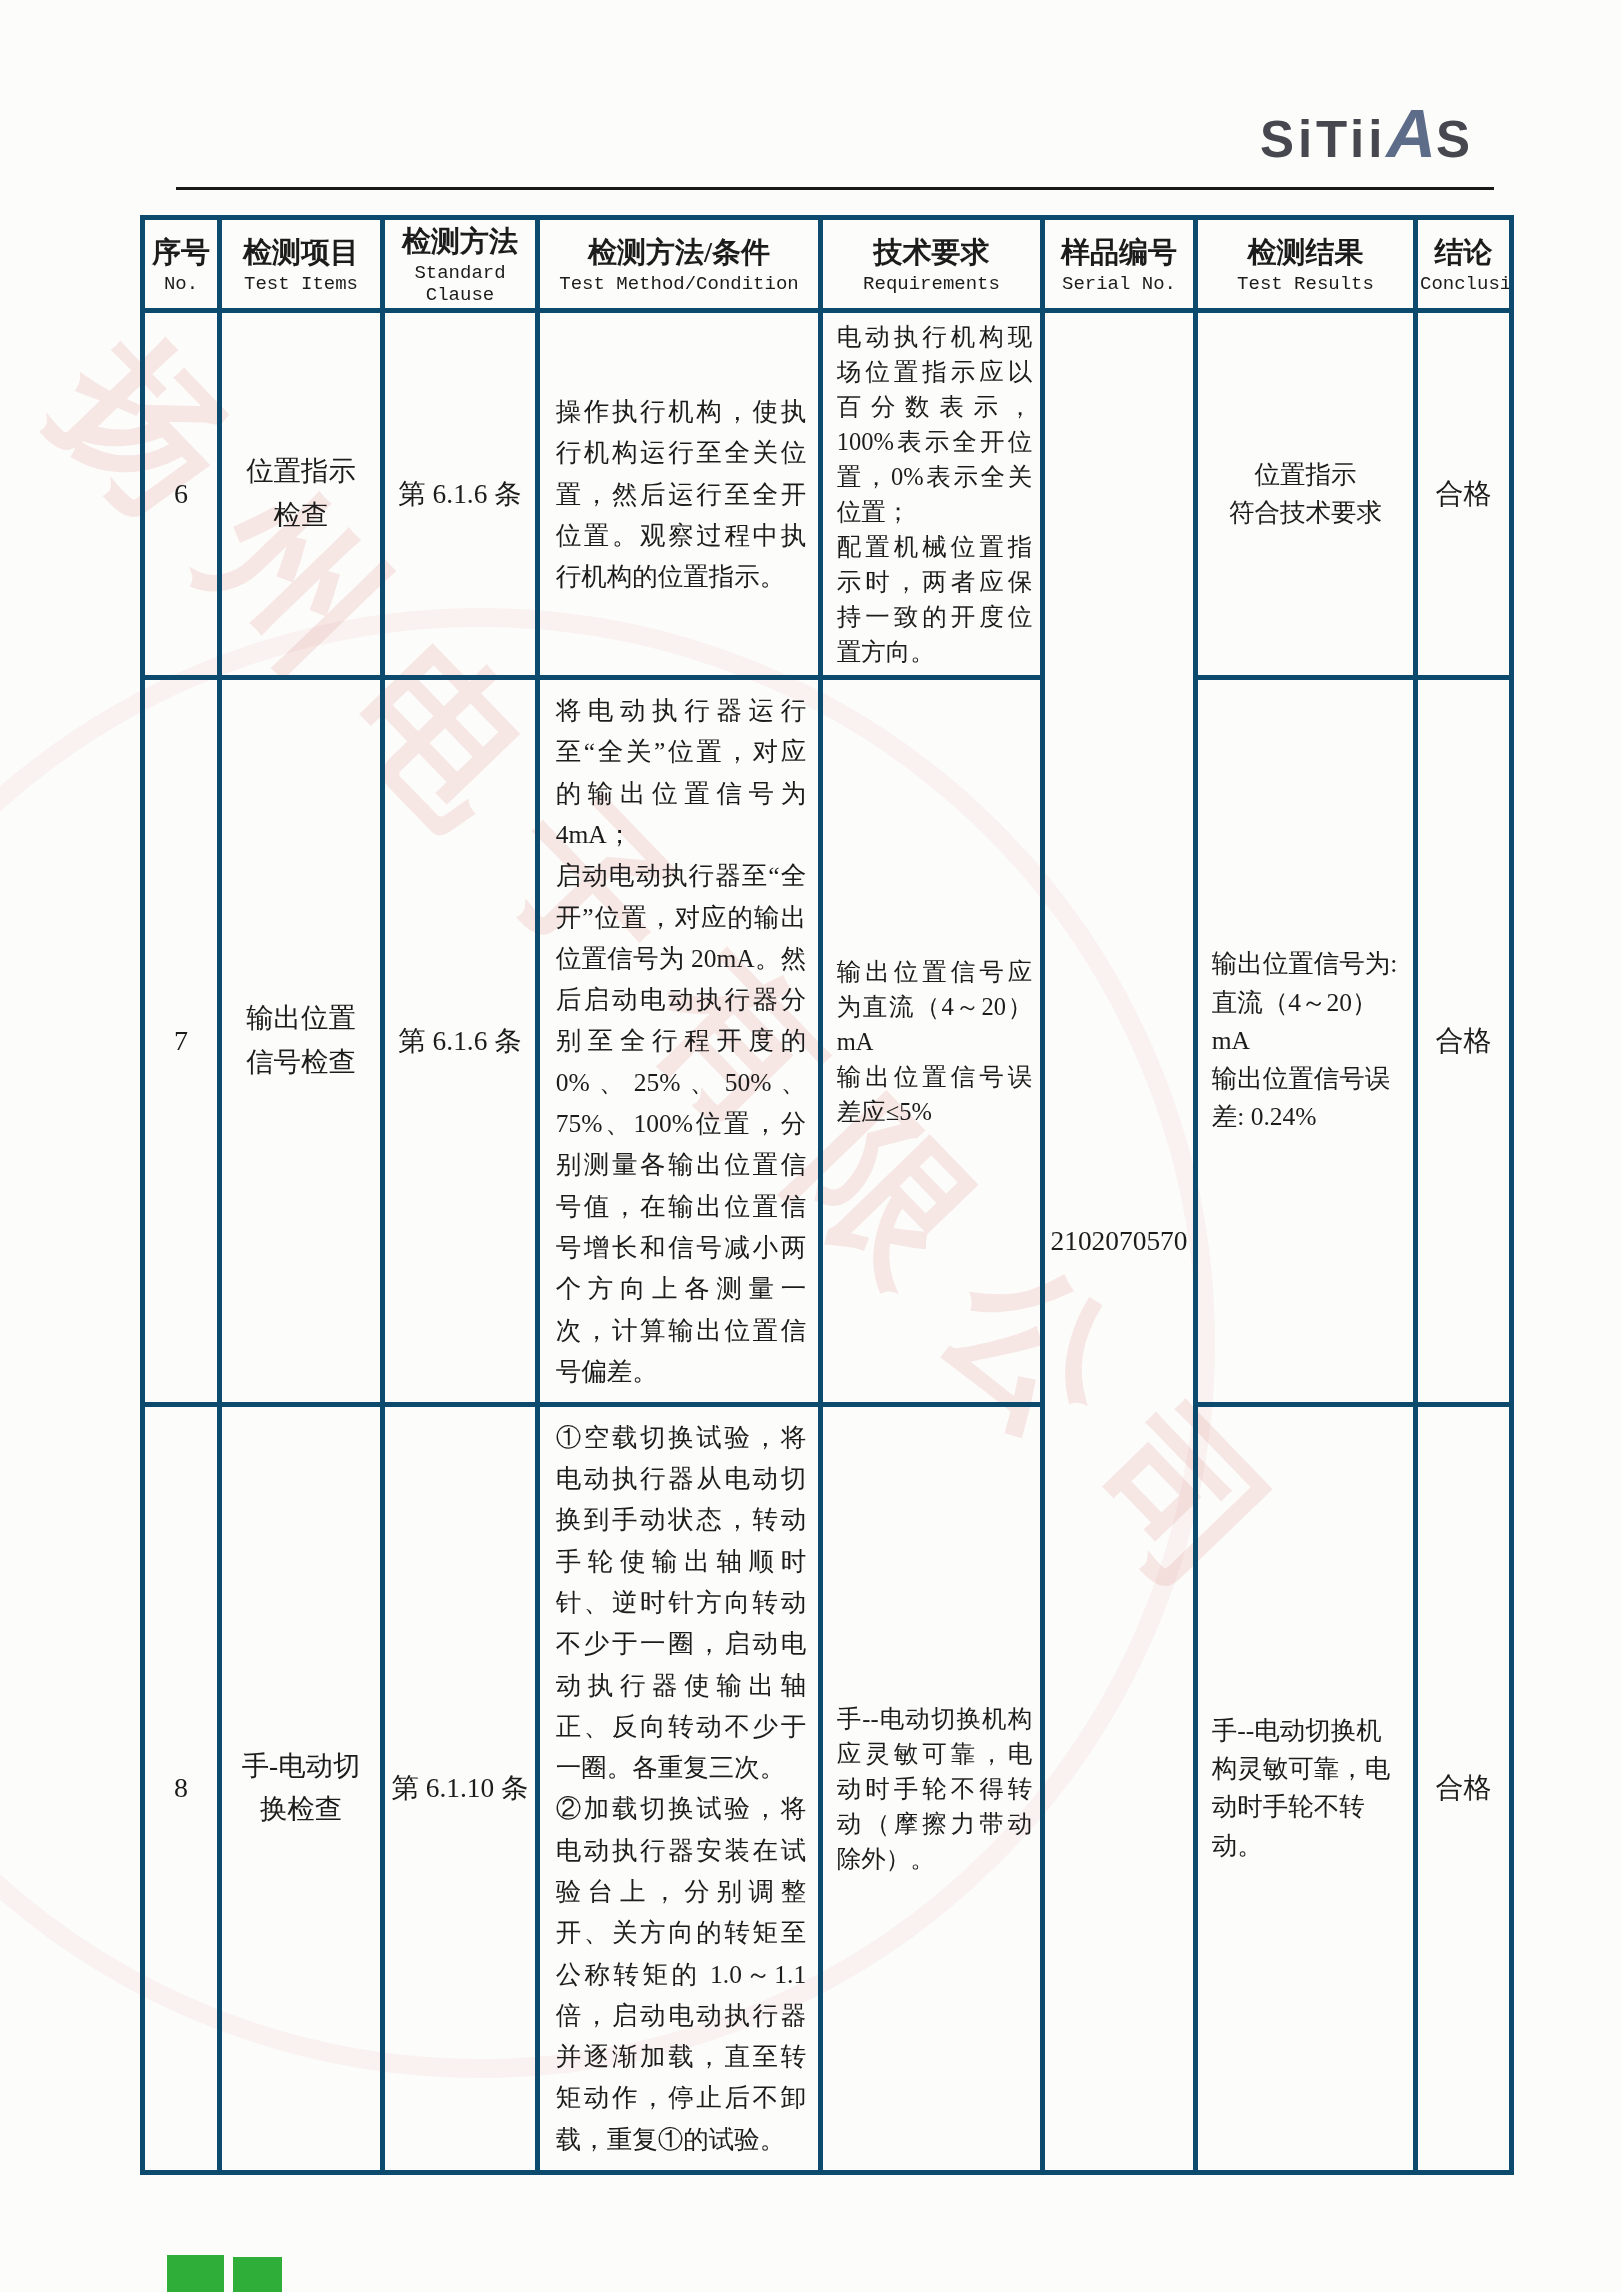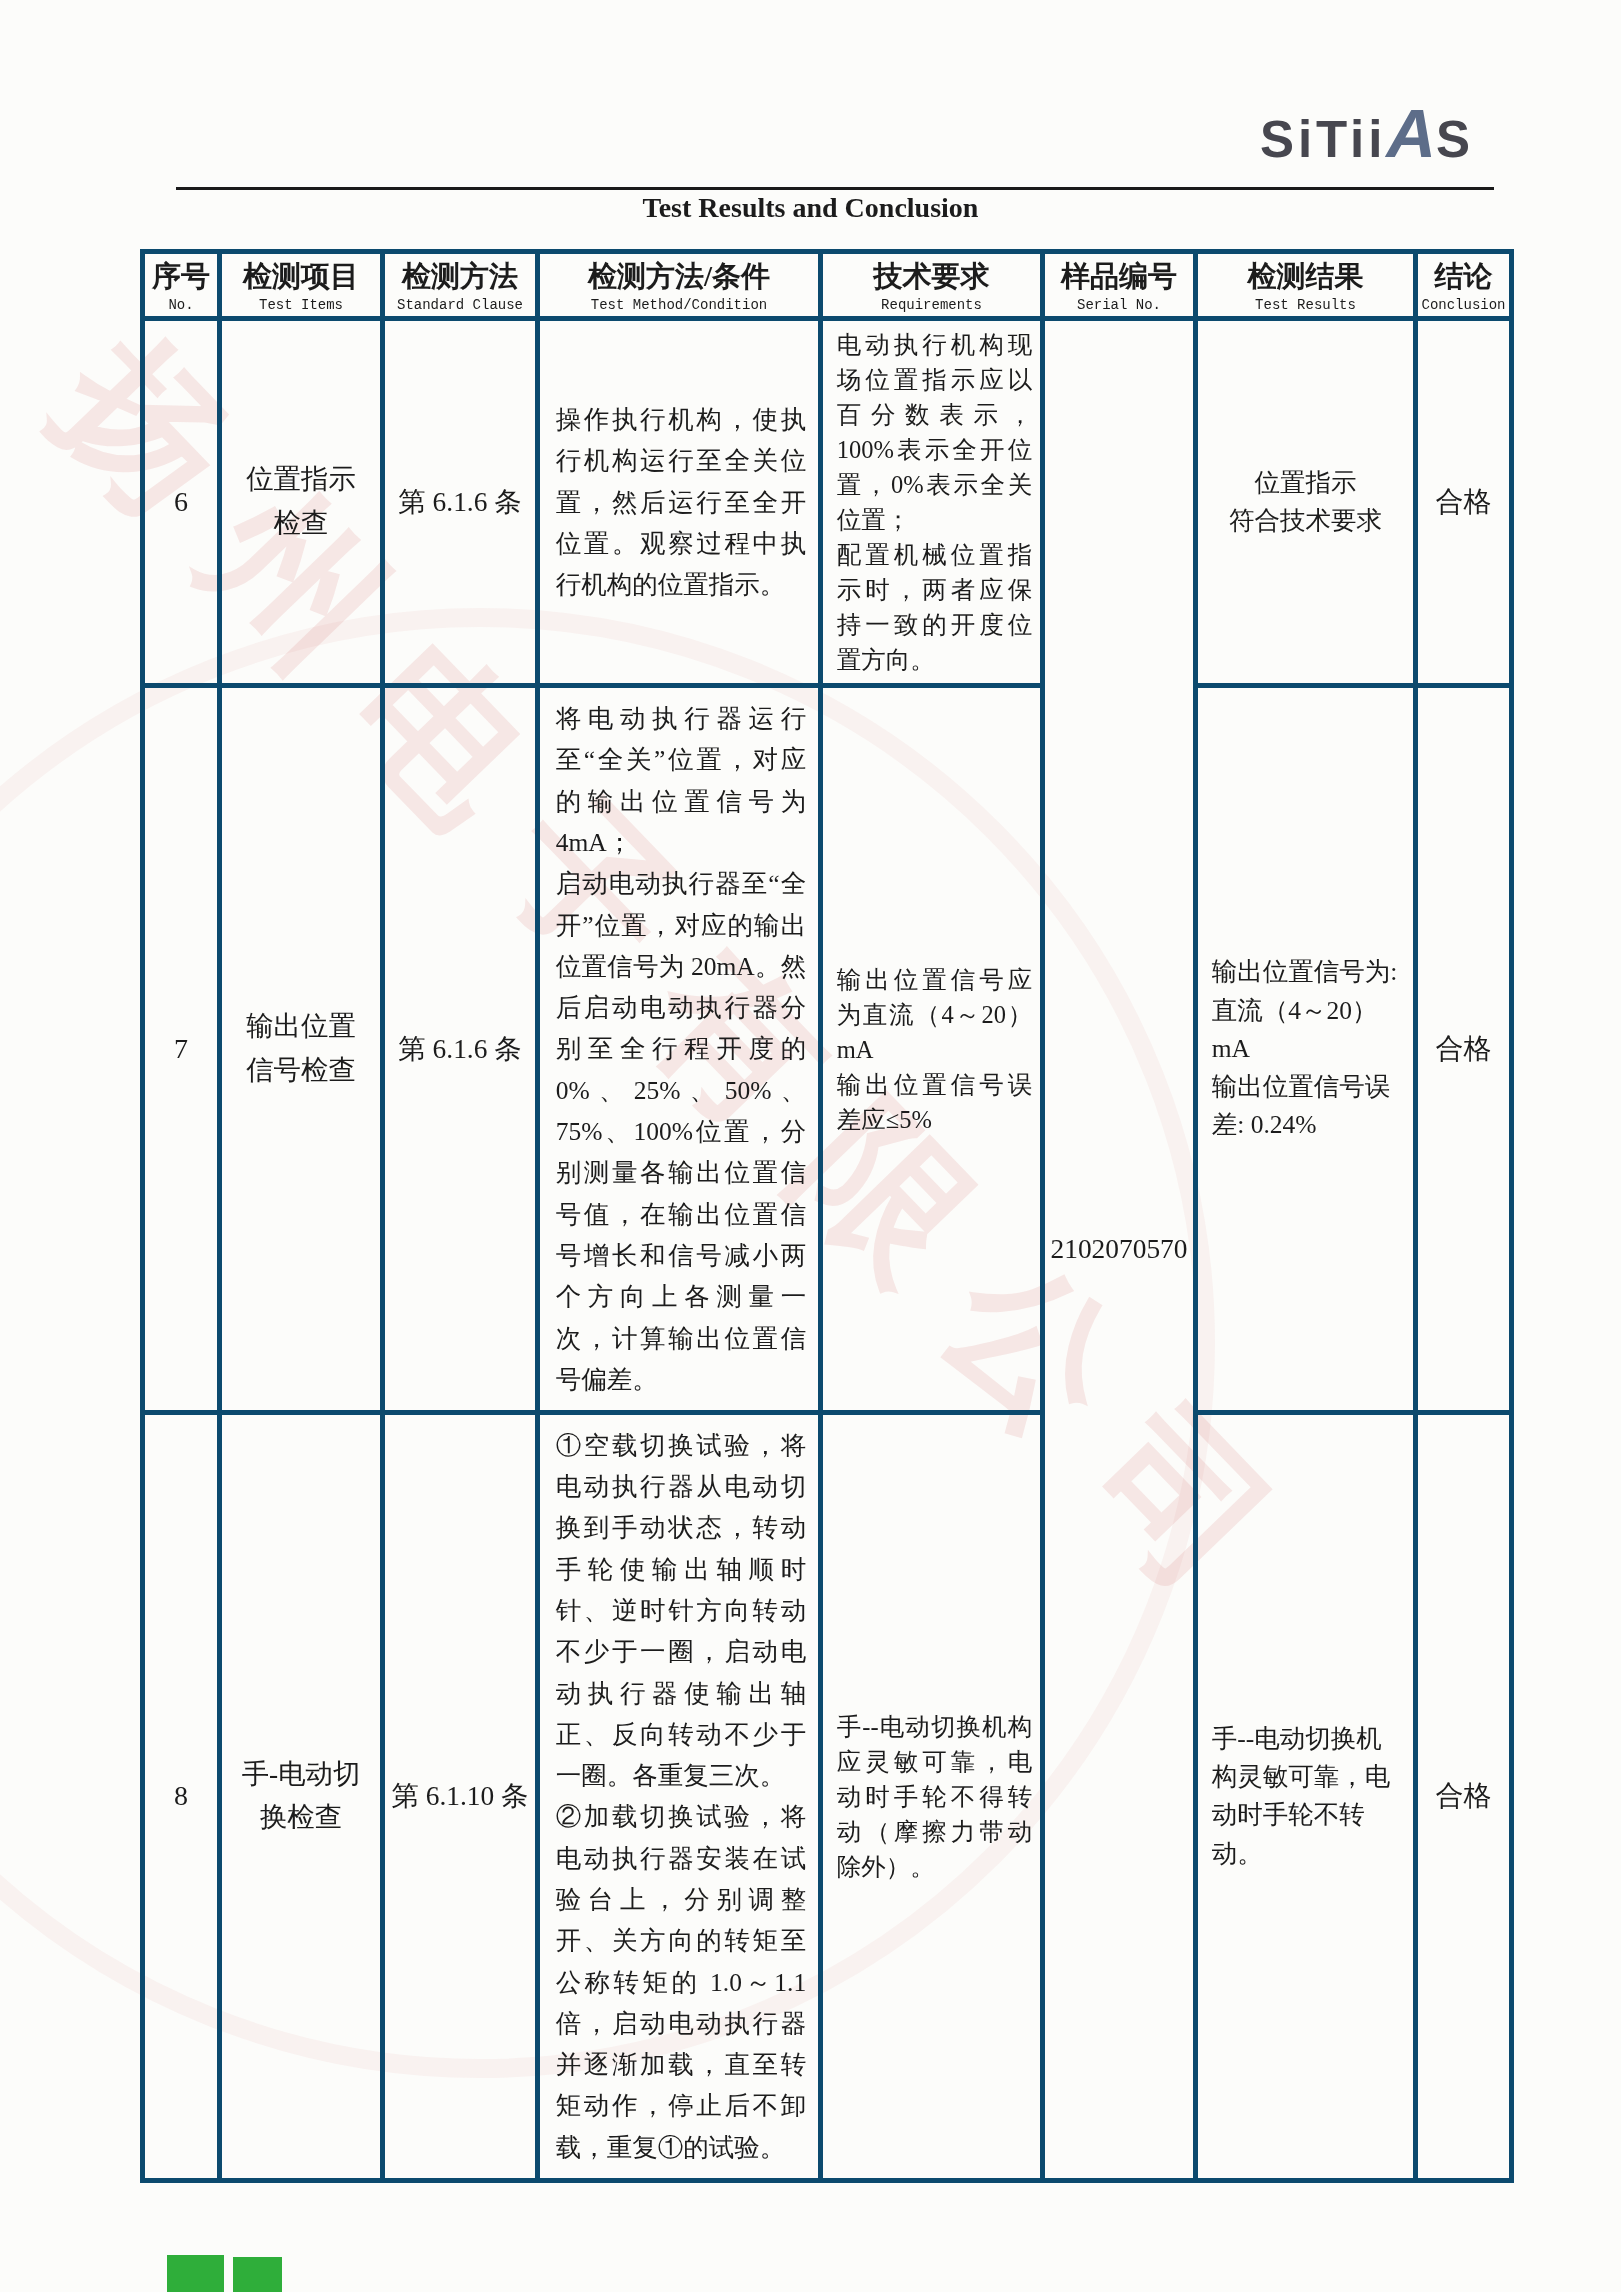--- a/index.html
+++ b/index.html
@@ -37,21 +37,21 @@
   .title-en { text-align:center; font-size:28px; font-weight:bold; margin-top:2px; }
   
   table.report {
     margin:25.5px 0 0 140px; width:1369px; border-collapse:collapse; table-layout:fixed;
   }
   table.report th, table.report td {
     border:5px solid #0c4a6e; vertical-align:middle; overflow:hidden;
   }
   table.report th { height:67px; padding:2px 2px; }
   .th-zh { font-size:29px; font-weight:bold; }
-  .th-en { font-size:14px; font-weight:normal; font-family:"Liberation Mono", monospace; }
+  .th-en { font-size:19px; font-weight:normal; font-family:"Liberation Mono", monospace; }
   td.c-no { font-size:28px; text-align:center; }
   td.c-item { font-size:27.4px; text-align:center; white-space:pre-wrap; line-height:1.6; }
   td.c-clause { font-size:27.4px; text-align:center; }
   td.c-method {
     font-size:25.5px; line-height:1.62; padding:9.8px 11.8px 9.8px 15.7px;
     white-space:pre-wrap; text-align:justify;
   }
   td.c-req {
     font-size:24.5px; line-height:1.43; padding:5.9px 7.8px 5.9px 13.7px;
     white-space:pre-wrap; text-align:justify;margin-top:44px;
@@ -71,21 +71,20 @@
 
   <div class="watermark-text">扬州电子有限公司</div>
   <div class="watermark-arc"></div>
 
   <div class="content">
     <div class="logo-row">
       <span class="logo"><span>SiTii</span><span class="logo-a">A</span><span>S</span></span>
     </div>
     <div class="rule-top"></div>
 
-    <div class="title-en">Test Results and Conclusion</div>
 
     <table class="report">
       <colgroup>
         <col style="width:77px">
           <col style="width:163px">
           <col style="width:155px">
           <col style="width:283px">
         <col style="width:222px">
           <col style="width:153px">
           <col style="width:220px">

